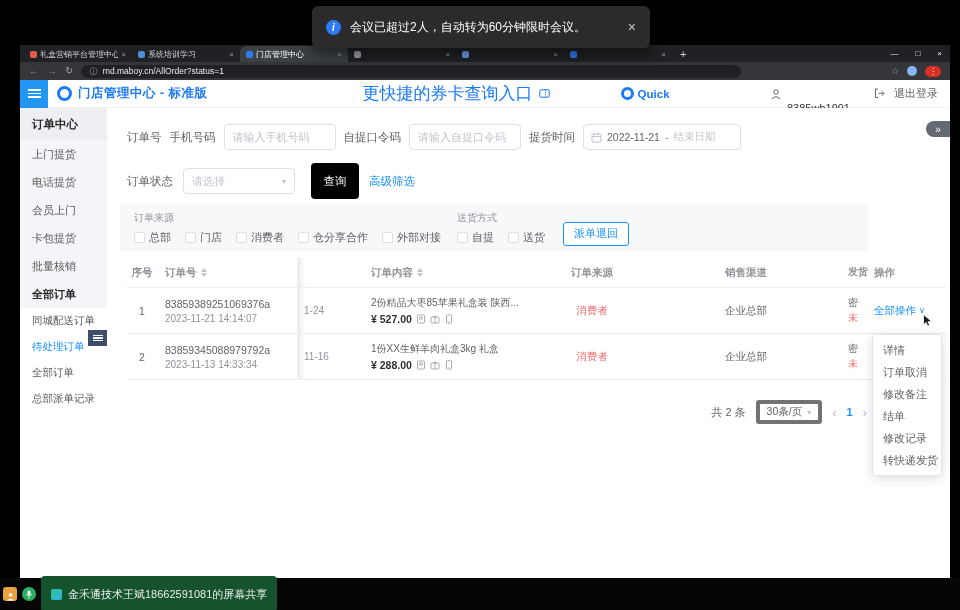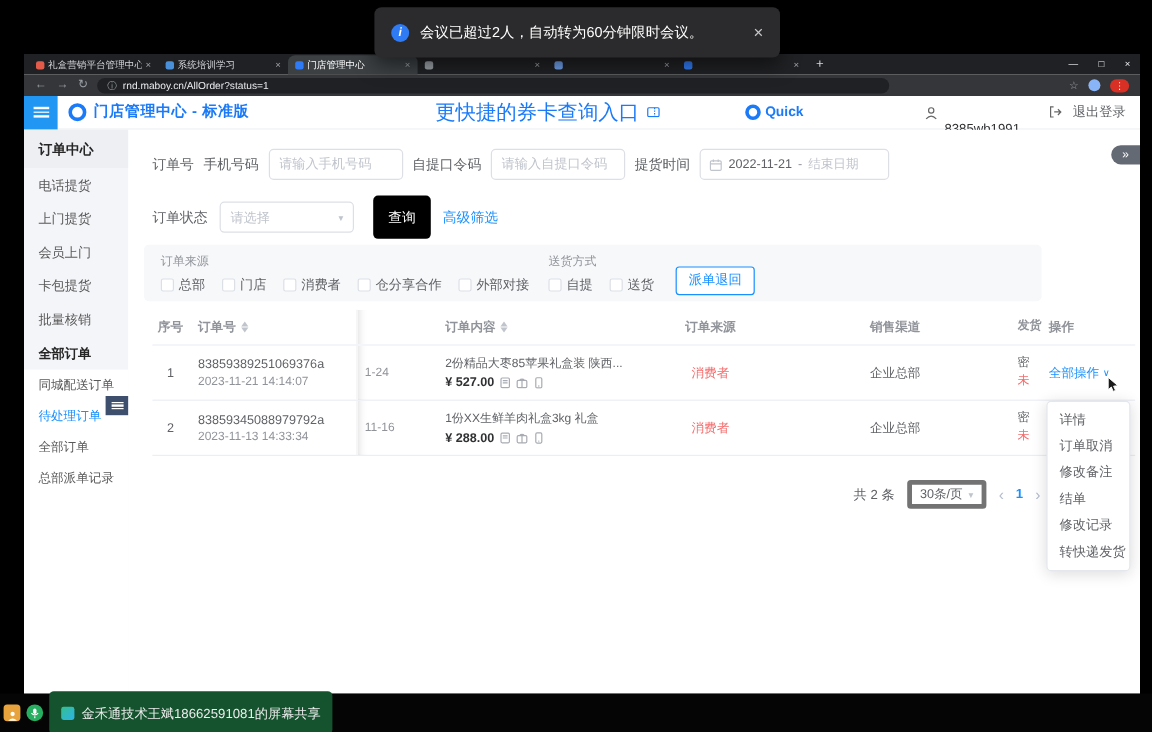--- a/index.html
+++ b/index.html
@@ -230,22 +230,22 @@
           <path d="M4.5 5.3 H9.5 M7.6 3 L10 5.3 L7.6 7.8" fill="none" stroke="#666"></path>
         </svg>
       <span class="logout">退出登录</span>
     </div>
   </div>
 
   <div class="workspace">
 
     <div class="sidebar">
       <div class="side-title">订单中心</div>
+      <div class="side-item">上门提货</div>
       <div class="side-item">电话提货</div>
-      <div class="side-item">上门提货</div>
       <div class="side-item">会员上门</div>
       <div class="side-item">卡包提货</div>
       <div class="side-item">批量核销</div>
       <div class="side-group">全部订单</div>
       <div class="side-sub">
         <div class="sub-item">同城配送订单</div>
         <div class="sub-item active">待处理订单</div>
         <div class="sub-item">全部订单</div>
         <div class="sub-item">总部派单记录</div>
       </div>

